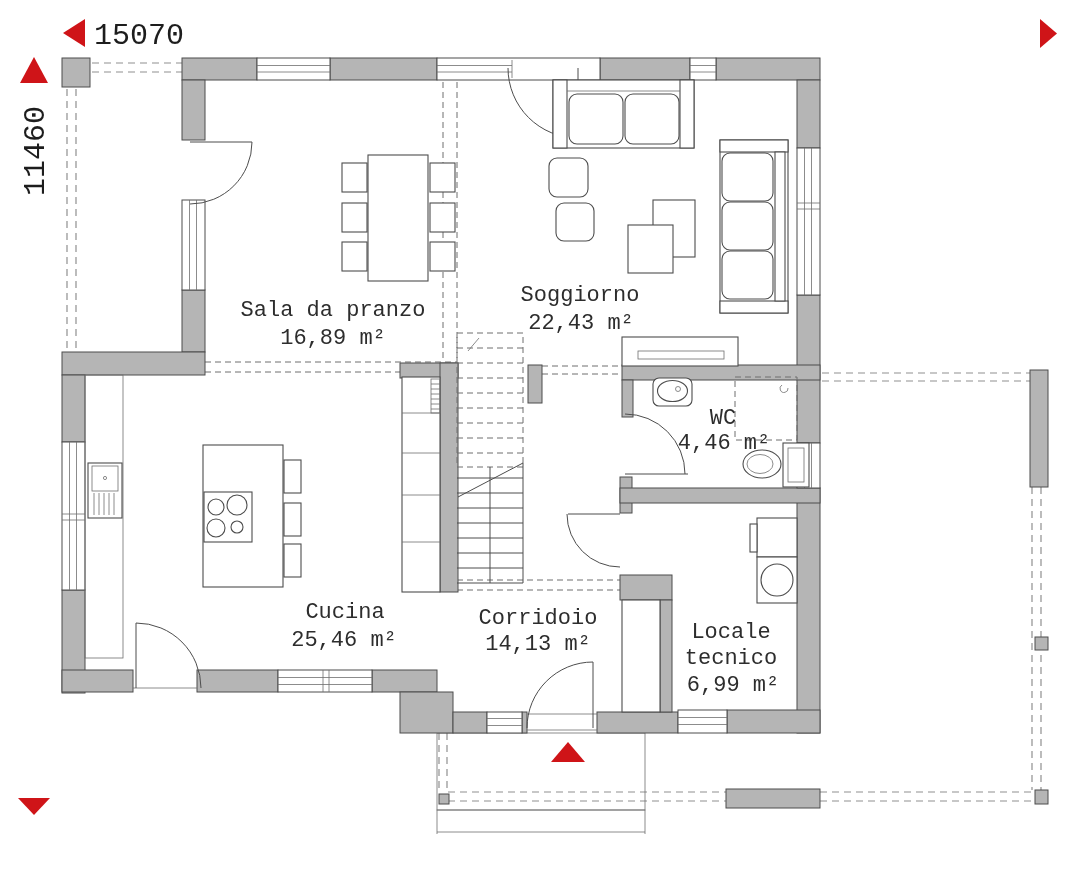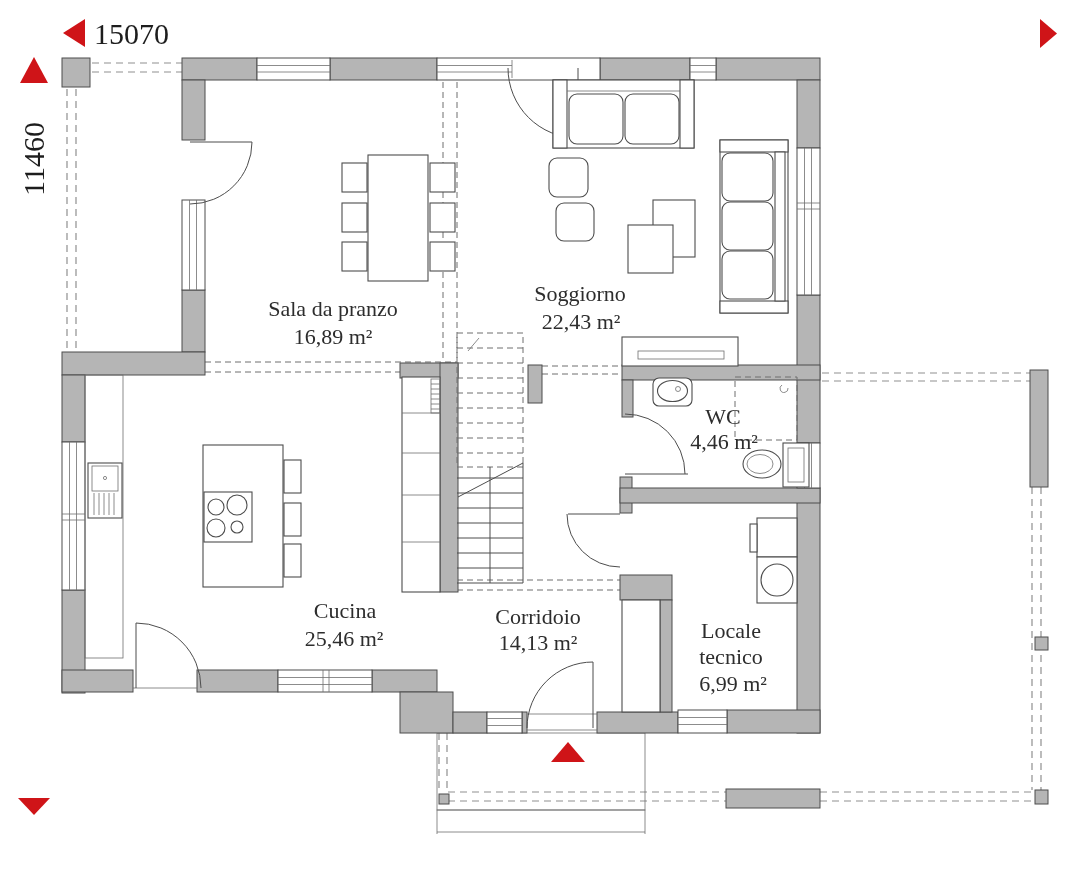--- a/index.html
+++ b/index.html
@@ -1,17 +1,17 @@
 <!DOCTYPE html>
 <html><head>
 <meta charset="utf-8">
 <style>
   html,body{margin:0;padding:0;background:#fff;}
   #stage{position:relative;width:1080px;height:834px;background:#ffffff;overflow:hidden;
-         font-family:Liberation Serif, serif;}
+         font-family:Liberation Mono, monospace;}
   svg{display:block;}
   .wall{fill:#b5b5b5;stroke:#4d4d4d;stroke-width:1;}
   .post{fill:#b5b5b5;stroke:#4d4d4d;stroke-width:1;}
   .win{fill:#ffffff;stroke:#4d4d4d;stroke-width:1;}
   .ln{stroke:#4d4d4d;stroke-width:1;fill:none;}
   .thin{stroke:#6f6f6f;stroke-width:0.8;fill:none;}
   .furn{fill:#ffffff;stroke:#4d4d4d;stroke-width:1.1;}
   .dash{stroke:#8f8f8f;stroke-width:1.2;stroke-dasharray:7 5;fill:none;}
   .dash2{stroke:#6f6f6f;stroke-width:1;stroke-dasharray:6 4;fill:none;}
   .arc{stroke:#4d4d4d;stroke-width:1;fill:none;}

